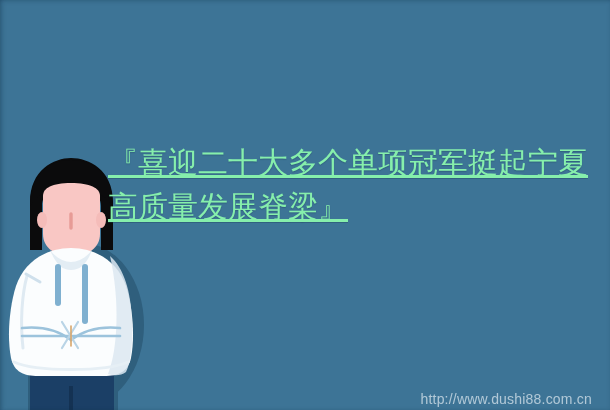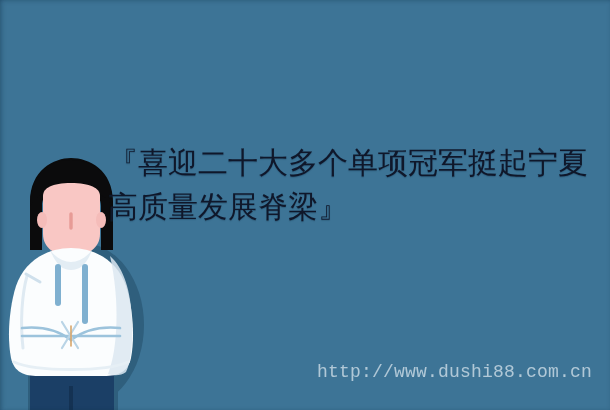--- a/index.html
+++ b/index.html
@@ -26,38 +26,38 @@
     z-index: 40;
   }
 
   
   #headline {
     position: absolute;
     left: 108px;
     top: 141px;
     width: 480px;
     z-index: 30;
-    color: #0f172a;
+    color: #86efac;
     font-size: 30px;
     line-height: 44px;
     letter-spacing: 0px;
     white-space: pre-wrap;
     text-shadow: 0 1px 1px rgba(25, 60, 85, 0.35);
+    text-decoration: underline;
   }
 
   
   #watermark {
     position: absolute;
     right: 18px;
-    bottom: 28px;
+    bottom: 3px;
     z-index: 35;
     color: rgba(222, 233, 240, 0.72);
-    font-size: 18px;
+    font-size: 14px;
     letter-spacing: 0.2px;
-    font-family: Liberation Mono, monospace;
   }
 
   
   #figure {
     position: absolute;
     left: 0;
     top: 150px;
     width: 150px;
     height: 260px;
     z-index: 20;

